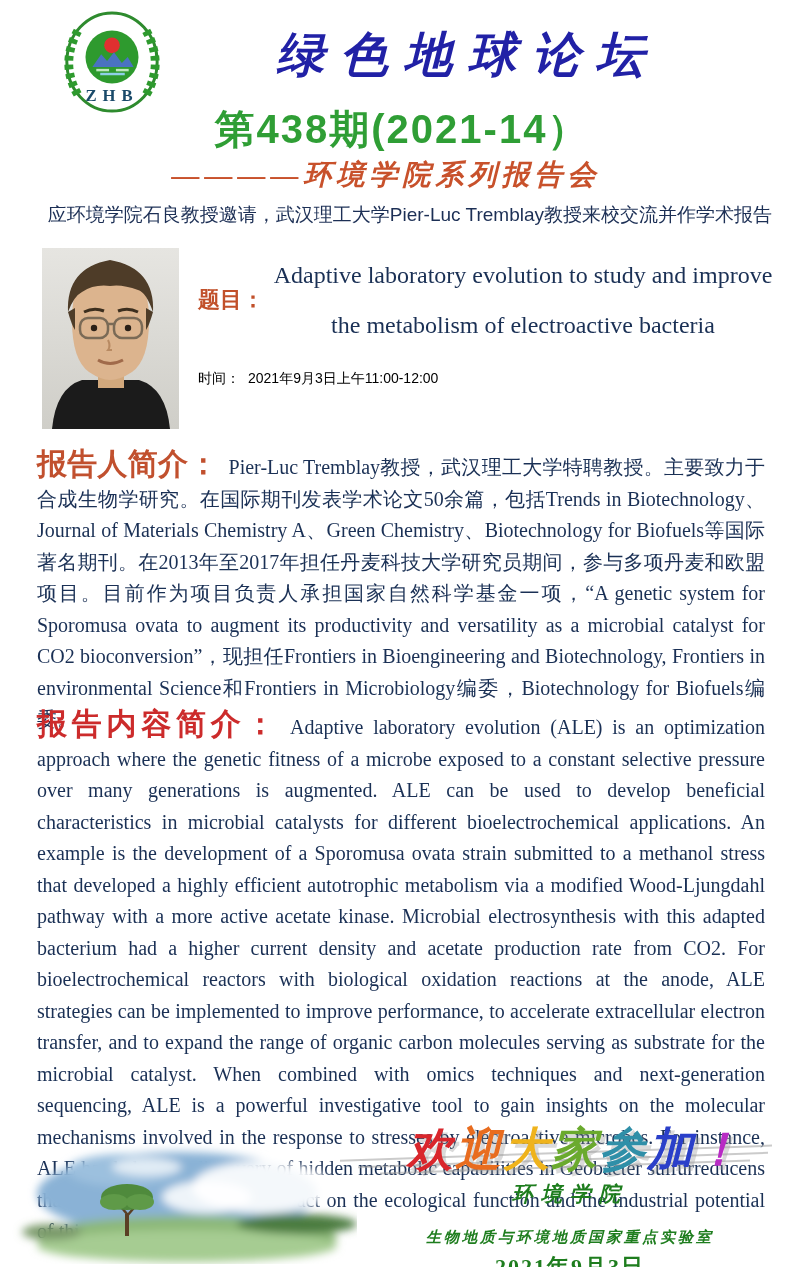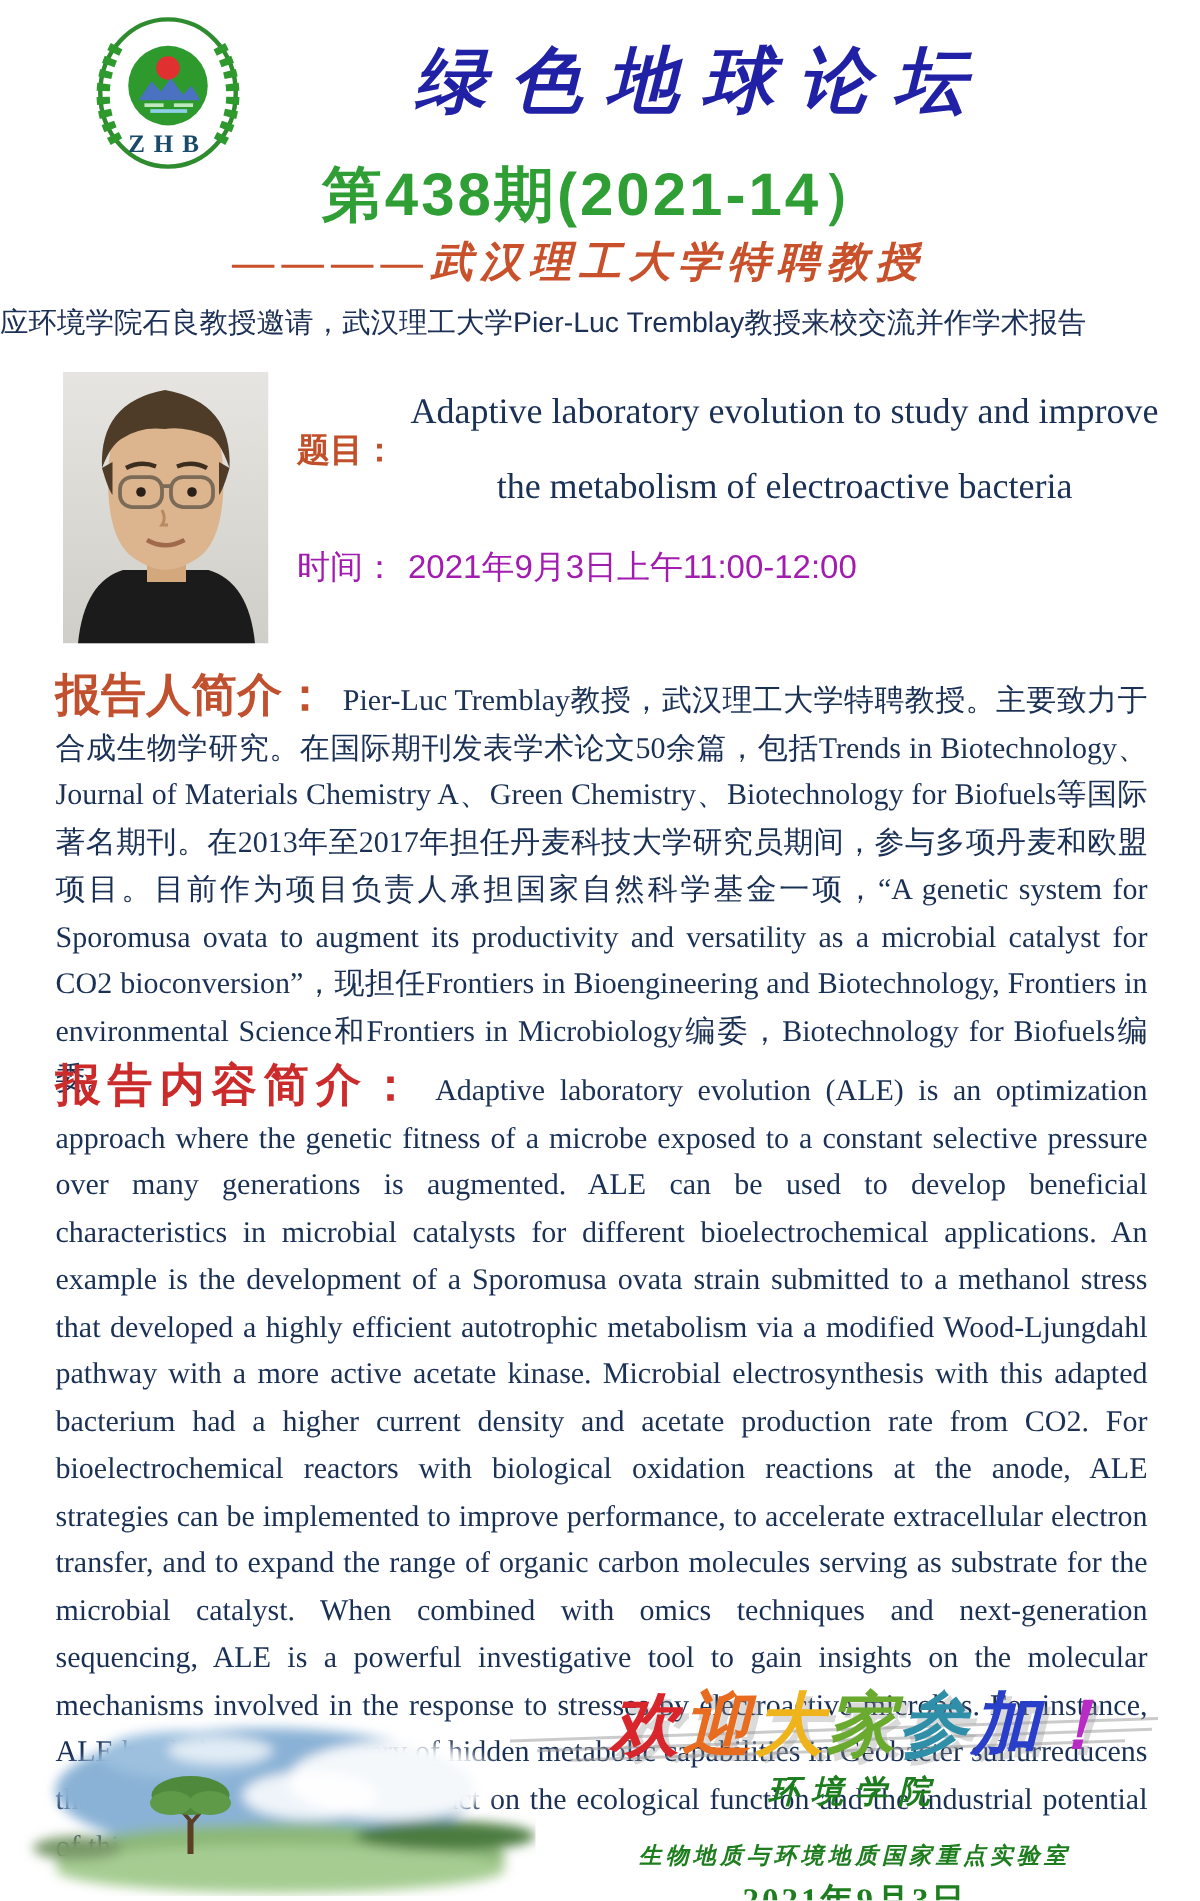--- a/index.html
+++ b/index.html
@@ -11,33 +11,33 @@
   .main-title{position:absolute;left:170px;top:6px;width:596px;height:98px;
         font-size:48px;line-height:98px;font-weight:bold;font-style:italic;
         color:#2121a6;text-align:center;letter-spacing:16px;white-space:nowrap;}
   .issue-line{position:absolute;left:0;top:102px;width:100%;text-align:center;
         font-family:"Liberation Sans","DejaVu Sans",sans-serif;
         font-size:40px;font-weight:bold;color:#2f9e35;letter-spacing:2px;padding-left:16px;}
   .series-line{position:absolute;left:0;top:156px;width:100%;text-align:center;
         font-size:28px;font-weight:bold;font-style:italic;color:#c8512b;letter-spacing:5px;}
 
   
-  .invitation{position:absolute;left:0;top:202px;width:100%;text-align:left;
+  .invitation{position:absolute;left:0;top:202px;width:100%;text-align:right;
         font-family:"Liberation Sans","DejaVu Sans",sans-serif;
         font-size:19px;color:#1c2f55;}
 
   
   .photo{position:absolute;left:42px;top:248px;width:137px;height:181px;}
   .details{position:absolute;left:198px;top:250px;width:584px;}
   .topic-row{display:flex;align-items:center;}
   .topic-label{font-family:"Liberation Sans","DejaVu Sans",sans-serif;
         font-size:22px;font-weight:bold;color:#c1502a;line-height:50px;flex:0 0 66px;}
   .topic-text{flex:1;text-align:center;font-size:24px;line-height:50px;color:#1a3055;}
   .info-row{margin-top:10px;font-family:"Liberation Sans","DejaVu Sans",sans-serif;
-        font-size:22px;color:#a21caf;line-height:32px;}
+        font-size:14px;color:#000000;line-height:32px;}
   .info-row .lbl{margin-right:8px;}
 
   
   .para{position:absolute;left:37px;width:728px;font-size:20px;line-height:31.5px;
         color:#1a3055;text-align:justify;}
   .bio{top:448px;}
   .abstract{top:708px;}
   .para-label{font-family:"Liberation Sans","DejaVu Sans",sans-serif;
         font-size:30px;font-weight:bold;margin-top:37px;}
   .bio .para-label{color:#c1502e;}
@@ -74,21 +74,21 @@
       <circle cx="60" cy="38" r="8" fill="#e03030"></circle>
       <polygon points="40,60 49,47 55,54 62,45 70,56 76,50 82,60" fill="#4a72c0"></polygon>
       <rect x="44" y="62" width="13" height="2.5" fill="#bfe8bf"></rect>
       <rect x="64" y="62" width="13" height="2.5" fill="#bfe8bf"></rect>
       <rect x="48" y="66" width="25" height="2.5" fill="#8fd0e8"></rect>
       <text x="60" y="95" text-anchor="middle" font-family="Liberation Serif, DejaVu Serif, serif" font-size="17" font-weight="bold" fill="#1a4a6a" letter-spacing="6">ZHB</text>
     </svg>
   </div>
   <div class="main-title">绿色地球论坛</div>
   <div class="issue-line">第438期(2021-14）</div>
-  <div class="series-line">————武汉理工大学特聘教授</div>
+  <div class="series-line">————环境学院系列报告会</div>
 
   <div class="invitation">应环境学院石良教授邀请，武汉理工大学Pier-Luc Tremblay教授来校交流并作学术报告</div>
 
   <div class="photo">
     <svg viewBox="0 0 137 181" width="137" height="181" xmlns="http://www.w3.org/2000/svg">
       <defs>
         <linearGradient id="pbg" x1="0" y1="0" x2="0" y2="1">
           <stop offset="0" stop-color="#e6e5e1"></stop>
             <stop offset="1" stop-color="#cfcec8"></stop>
         </linearGradient>

